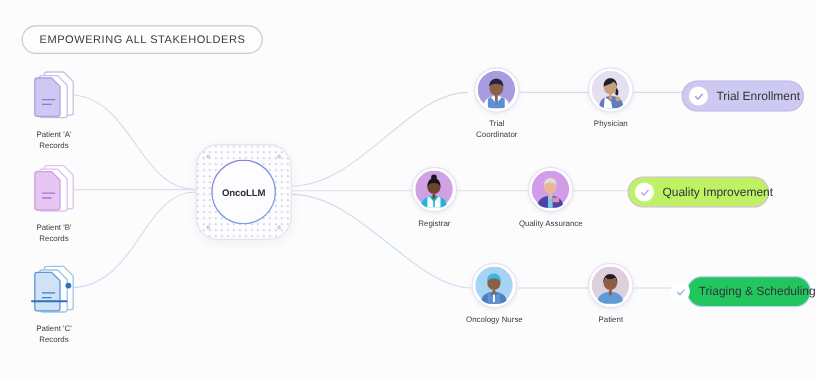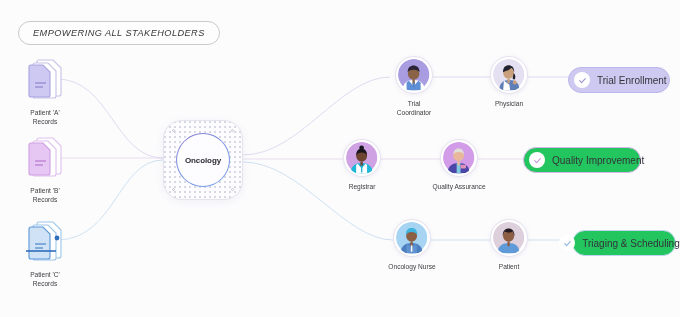--- a/index.html
+++ b/index.html
@@ -36,21 +36,20 @@
     padding: 0 14px;
     display: flex;
     align-items: center;
     border: 1px solid #c9cace;
     border-radius: 12px;
     background: #fdfdfd;
     font-size: 9.2px;
     letter-spacing: 0.45px;
     color: #37383c;
     white-space: nowrap;
-    font-style: italic;
   }
 
   
   .doc-node {
     position: absolute;
     width: 74px;
     display: flex;
     flex-direction: column;
     align-items: center;
   }
@@ -256,21 +255,21 @@
     <div class="doc-label">Patient 'C'
 Records</div>
   </div>
 
   <div class="core">
     <span class="core-dot tl"></span>
     <span class="core-dot tr"></span>
     <span class="core-dot bl"></span>
     <span class="core-dot br"></span>
     <div class="core-ring">
-      <span class="core-label">Oncology</span>
+      <span class="core-label">OncoLLM</span>
     </div>
   </div>
 
   <div class="actor" id="act-0" style="left: 371px; top: 56px;">
     <div class="avatar-wrap">
       <div class="avatar">
         <svg width="100%" height="100%" viewBox="0 0 40 40" xmlns="http://www.w3.org/2000/svg">
           <circle cx="20" cy="20" r="20" fill="#a99ce0"></circle>
           <path d="M6 40 c0 -9 6 -13 14 -13 s14 4 14 13 z" fill="#ffffff"></path>
           <path d="M14 28 l6 7 l6 -7 l3 2 v10 h-18 v-10 z" fill="#5f8fd4"></path>
@@ -372,21 +371,21 @@
 
   <div class="pill" id="pill-0" style="left: 568px; top: 67px; width: 102px; background: rgb(205, 201, 240); border: 1px solid rgb(188, 183, 234);">
     <span class="pill-check">
       <svg width="11" height="11" viewBox="0 0 12 12" xmlns="http://www.w3.org/2000/svg">
         <path d="M3 6.2 L5 8.3 L9 3.9" fill="none" stroke="#9a93cf" stroke-width="1.2" stroke-linecap="round" stroke-linejoin="round"></path>
       </svg>
     </span>
     <span class="pill-label">Trial Enrollment</span>
   </div>
 
-  <div class="pill" id="pill-1" style="left: 523px; top: 147px; width: 118px; background: #22c55e; border: 1px solid rgb(217, 182, 234); text-align: right;">
+  <div class="pill" id="pill-1" style="left: 523px; top: 147px; width: 118px; background: #bef264; border: 1px solid rgb(217, 182, 234); text-align: right;">
     <span class="pill-check">
       <svg width="11" height="11" viewBox="0 0 12 12" xmlns="http://www.w3.org/2000/svg">
         <path d="M3 6.2 L5 8.3 L9 3.9" fill="none" stroke="#c29ad6" stroke-width="1.2" stroke-linecap="round" stroke-linejoin="round"></path>
       </svg>
     </span>
     <span class="pill-label">Quality Improvement</span>
   </div>
 
   <div class="pill" id="pill-2" style="left: 572px; top: 230px; width: 104px; background: #22c55e; border: 1px solid rgb(190, 214, 238); justify-content: center;">
     <span class="pill-check">

